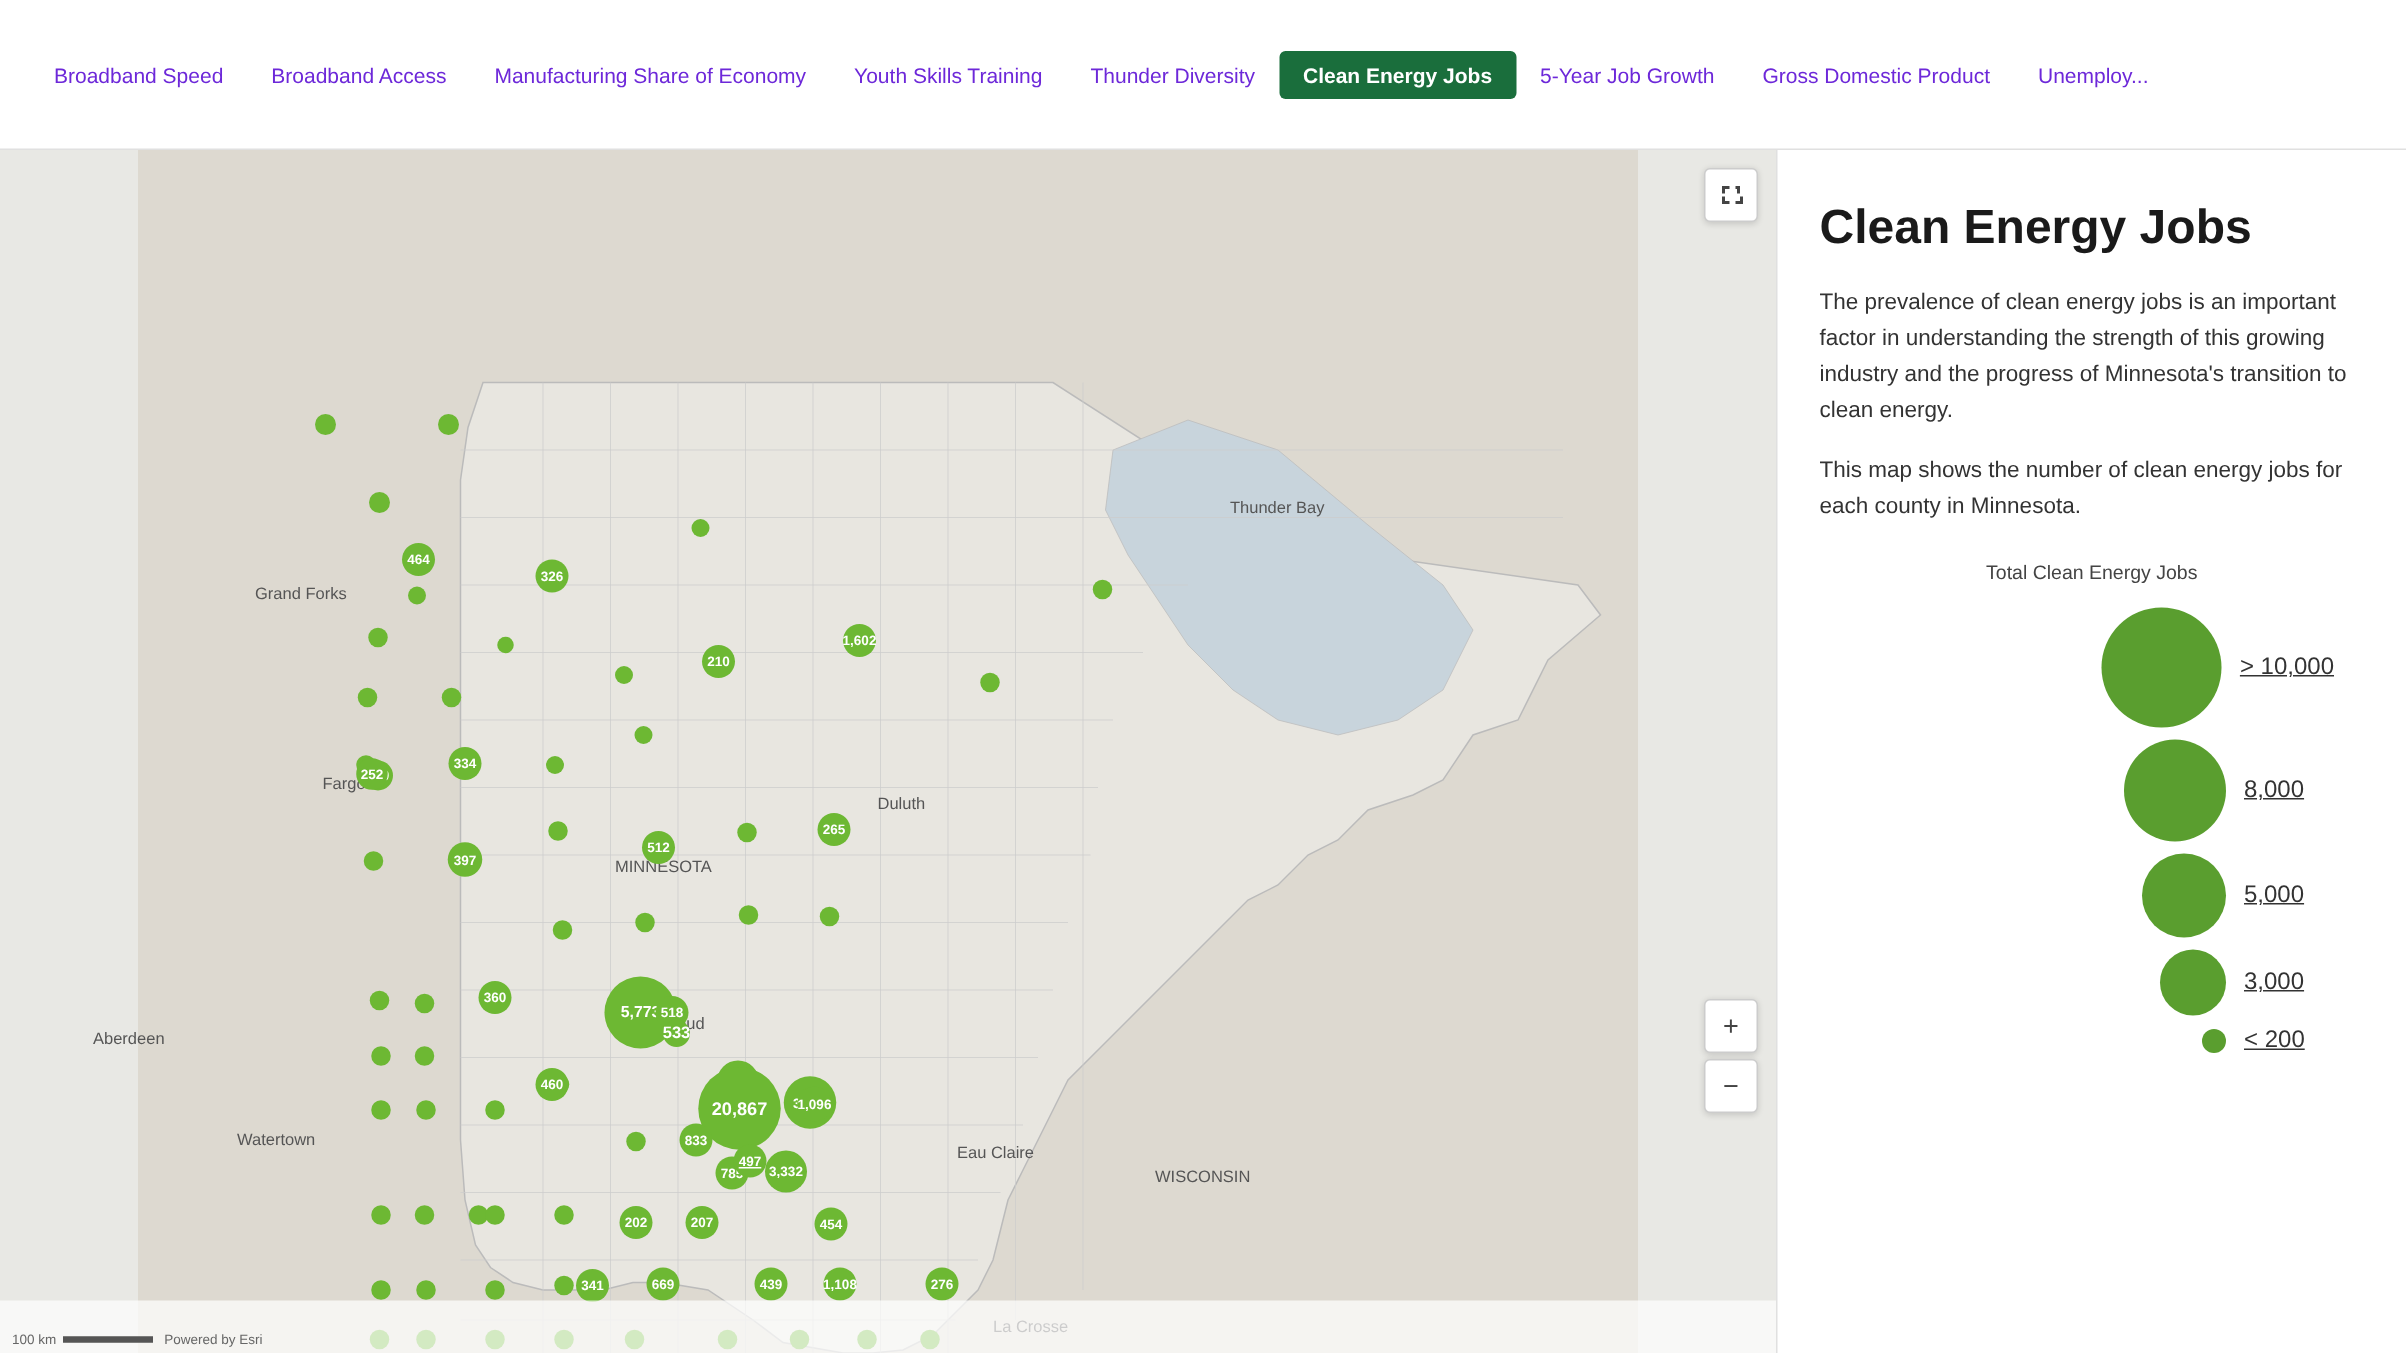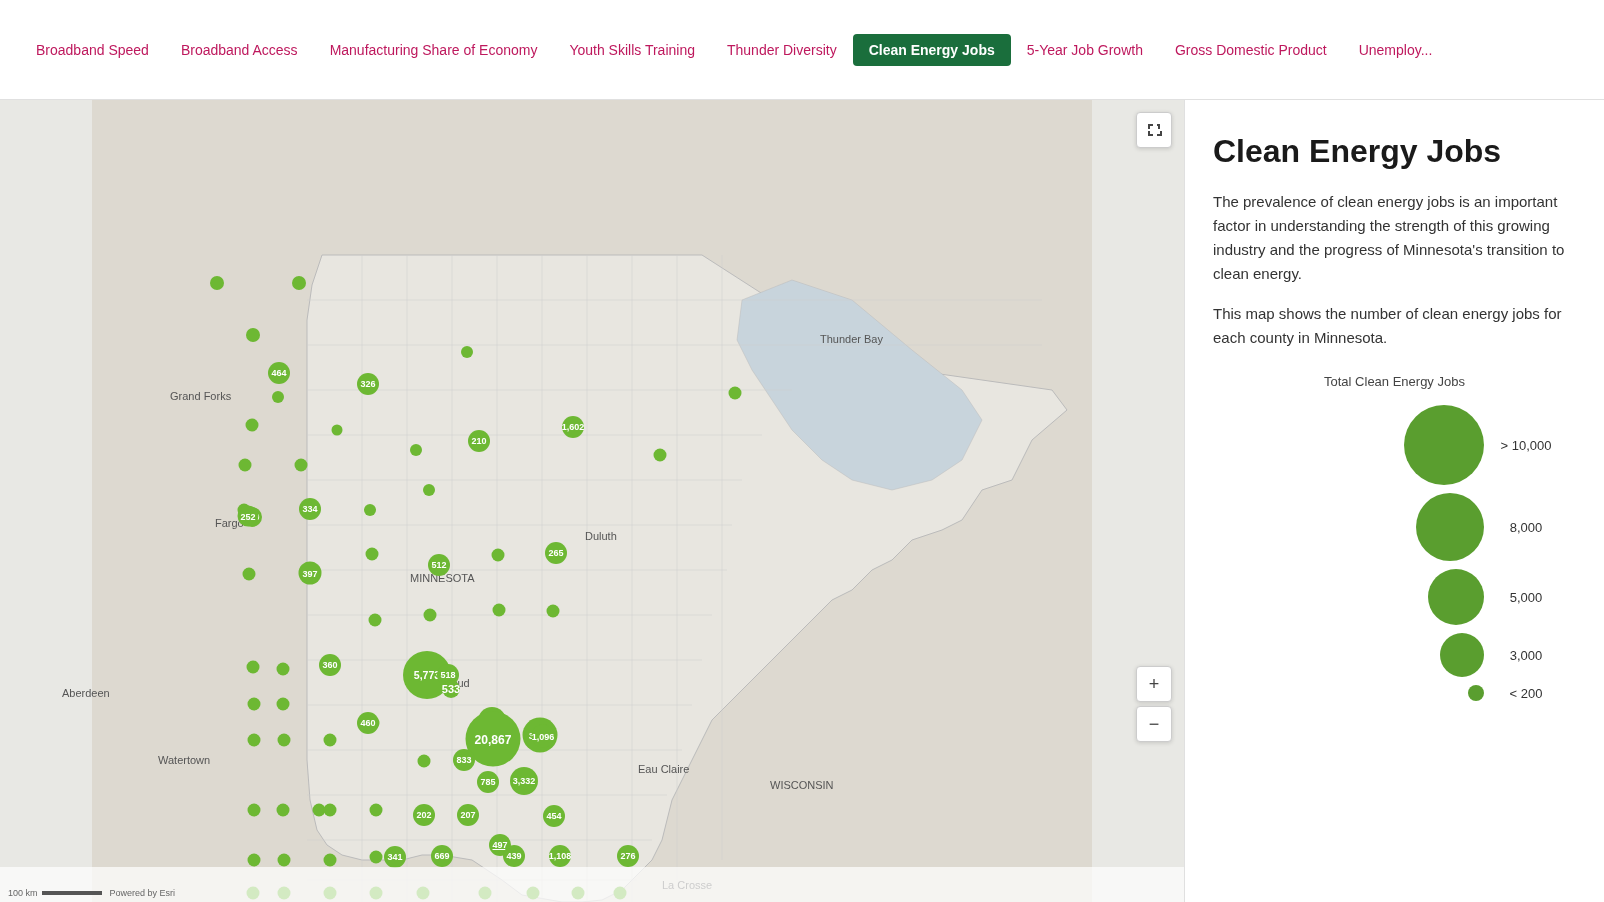--- a/index.html
+++ b/index.html
@@ -11,21 +11,21 @@
       align-items: center;
       height: 100px;
       padding: 0 20px;
       border-bottom: 1px solid #e0e0e0;
       background: #fff;
       overflow: hidden;
     }
     .nav-item {
       padding: 8px 16px;
       font-size: 14px;
-      color: #be185d;
+      color: #6d28d9;
       cursor: pointer;
       white-space: nowrap;
       border-radius: 4px;
       transition: background 0.2s;
     }
     .nav-item.active {
       background: #1a6e3c;
       color: #fff;
       font-weight: 600;
     }
@@ -148,24 +148,25 @@
 
     .legend-row {
       display: flex;
       align-items: center;
       justify-content: flex-end;
       margin-bottom: 8px;
       gap: 12px;
     }
 
     .legend-label {
-      font-size: 13px;
+      font-size: 16px;
       color: #333;
       min-width: 60px;
-      text-align: center;
+      text-align: left;
+      text-decoration: underline;
     }
 
     .legend-circle {
       background: #5a9e2f;
       border-radius: 50%;
       flex-shrink: 0;
     }
 
     
     .dot {
@@ -317,21 +318,21 @@
         <div class="dot" style="left: 254px; top: 640px; width: 13px; height: 13px;"></div>
         <div class="dot" style="left: 424px; top: 661px; width: 13px; height: 13px;"></div>
         <div class="dot" style="left: 319px; top: 710px; width: 13px; height: 13px;"></div>
         <div class="dot" style="left: 254px; top: 710px; width: 13px; height: 13px;"></div>
         <div class="dot" style="left: 283px; top: 710px; width: 13px; height: 13px;"></div>
         <div class="dot" style="left: 330px; top: 710px; width: 13px; height: 13px;"></div>
         <div class="dot" style="left: 376px; top: 710px; width: 13px; height: 13px;"></div>
         <div class="dot" style="left: 395px; top: 757px; width: 22px; height: 22px; font-size: 9px;">341</div>
         <div class="dot" style="left: 424px; top: 715px; width: 22px; height: 22px; font-size: 9px;">202</div>
         <div class="dot" style="left: 468px; top: 715px; width: 22px; height: 22px; font-size: 9px;">207</div>
-        <div class="dot" style="left: 500px; top: 745px; width: 22px; height: 22px; font-size: 9px; text-decoration: underline;">497</div>
+        <div class="dot" style="left: 500px; top: 674px; width: 22px; height: 22px; font-size: 9px; text-decoration: underline;">497</div>
         <div class="dot" style="left: 442px; top: 756px; width: 22px; height: 22px; font-size: 9px;">669</div>
         <div class="dot" style="left: 514px; top: 756px; width: 22px; height: 22px; font-size: 9px;">439</div>
         <div class="dot" style="left: 560px; top: 756px; width: 22px; height: 22px; font-size: 9px;">1,108</div>
         <div class="dot" style="left: 628px; top: 756px; width: 22px; height: 22px; font-size: 9px;">276</div>
         <div class="dot" style="left: 254px; top: 760px; width: 13px; height: 13px;"></div>
         <div class="dot" style="left: 284px; top: 760px; width: 13px; height: 13px;"></div>
         <div class="dot" style="left: 330px; top: 760px; width: 13px; height: 13px;"></div>
         <div class="dot" style="left: 376px; top: 757px; width: 13px; height: 13px;"></div>
         <div class="dot" style="left: 485px; top: 793px; width: 13px; height: 13px;"></div>
         <div class="dot" style="left: 533px; top: 793px; width: 13px; height: 13px;"></div>

